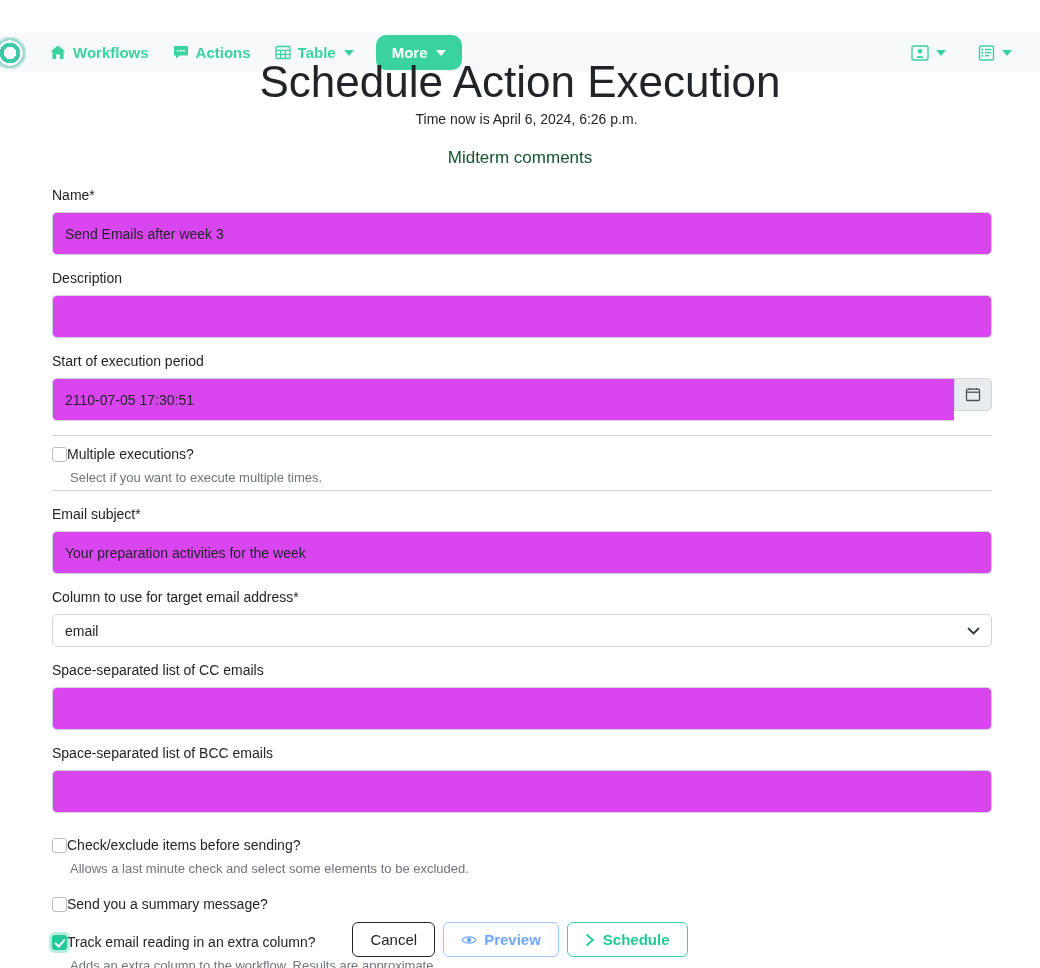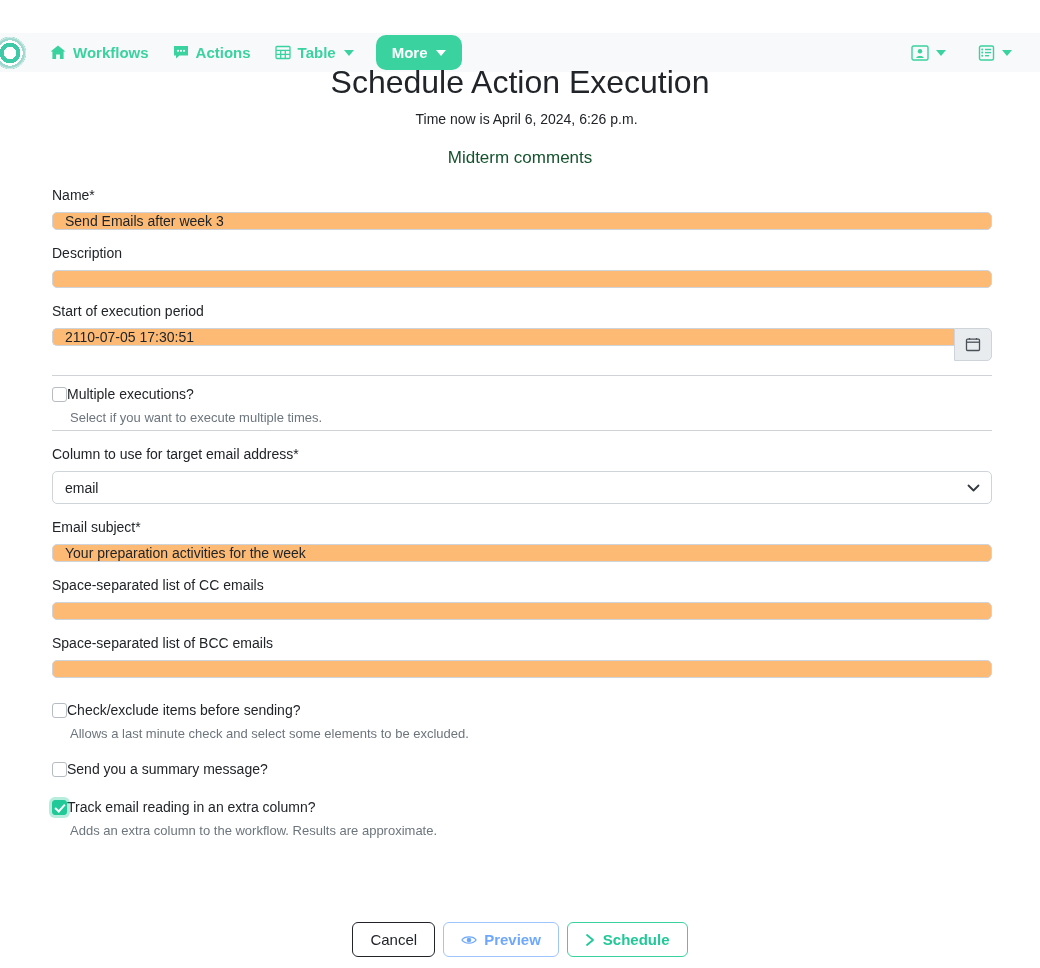--- a/index.html
+++ b/index.html
@@ -76,21 +76,21 @@
     padding-right: 14px;
   }
   .nav-right .nav-link { padding: 6px 2px; gap: 6px; }
   .icon-svg { display: block; }
 
   
   .page-title {
     position: absolute;
     top: 62px; left: 0; right: 0;
     text-align: center;
-    font-size: 32px;
+    font-size: 44px;
     font-weight: normal;
     color: #212529;
     margin: 0;
     line-height: 40px;
   }
   .page-subtitle {
     position: absolute;
     top: 111px; left: 13px; right: 0;
     text-align: center;
     font-size: 14px;
@@ -119,26 +119,26 @@
   .field-label {
     display: block;
     font-size: 14px;
     color: #212529;
     margin-bottom: 8px;
     line-height: 18px;
   }
   .input {
     display: block;
     width: 100%;
-    height: 18px;
+    height: 43px;
     padding: 6px 12px;
     font-size: 14px;
     font-family: "Liberation Sans", sans-serif;
     color: #212529;
-    background: #fdba74;
+    background: #d946ef;
     border: 1px solid #ced4da;
     border-radius: 5px;
     outline: none;
   }
   .input::placeholder { color: #6c757d; }
 
   .input-group { display: flex; width: 100%; }
   .input-group .input {
     border-top-right-radius: 0;
     border-bottom-right-radius: 0;
@@ -383,36 +383,36 @@
   <div>
     <div class="check-row">
       <span class="cb"></span>
       <span class="check-label">Multiple executions?</span>
     </div>
     <div class="help-text">Select if you want to execute multiple times.</div>
   </div>
   <hr class="hr-bot">
 
   <div class="field">
+    <label class="field-label">Email subject*</label>
+    <input class="input" type="text" value="Your preparation activities for the week" style="">
+  </div>
+
+  <div class="field">
     <label class="field-label">Column to use for target email address*</label>
     <div class="select-wrap">
       <select class="select">
         <option>email</option>
       </select>
       <span class="select-caret">
         <svg class="icon-svg" width="13" height="9" viewBox="0 0 13 9" fill="none" stroke="#343a40" stroke-width="1.8" stroke-linecap="round" stroke-linejoin="round">
           <polyline points="1.5,2 6.5,7 11.5,2"></polyline>
         </svg>
       </span>
     </div>
-  </div>
-
-  <div class="field">
-    <label class="field-label">Email subject*</label>
-    <input class="input" type="text" value="Your preparation activities for the week" style="">
   </div>
 
   <div class="field">
     <label class="field-label">Space-separated list of CC emails</label>
     <input class="input" type="text" value="" style="">
   </div>
 
   <div class="field">
     <label class="field-label">Space-separated list of BCC emails</label>
     <input class="input" type="text" value="" style="">

